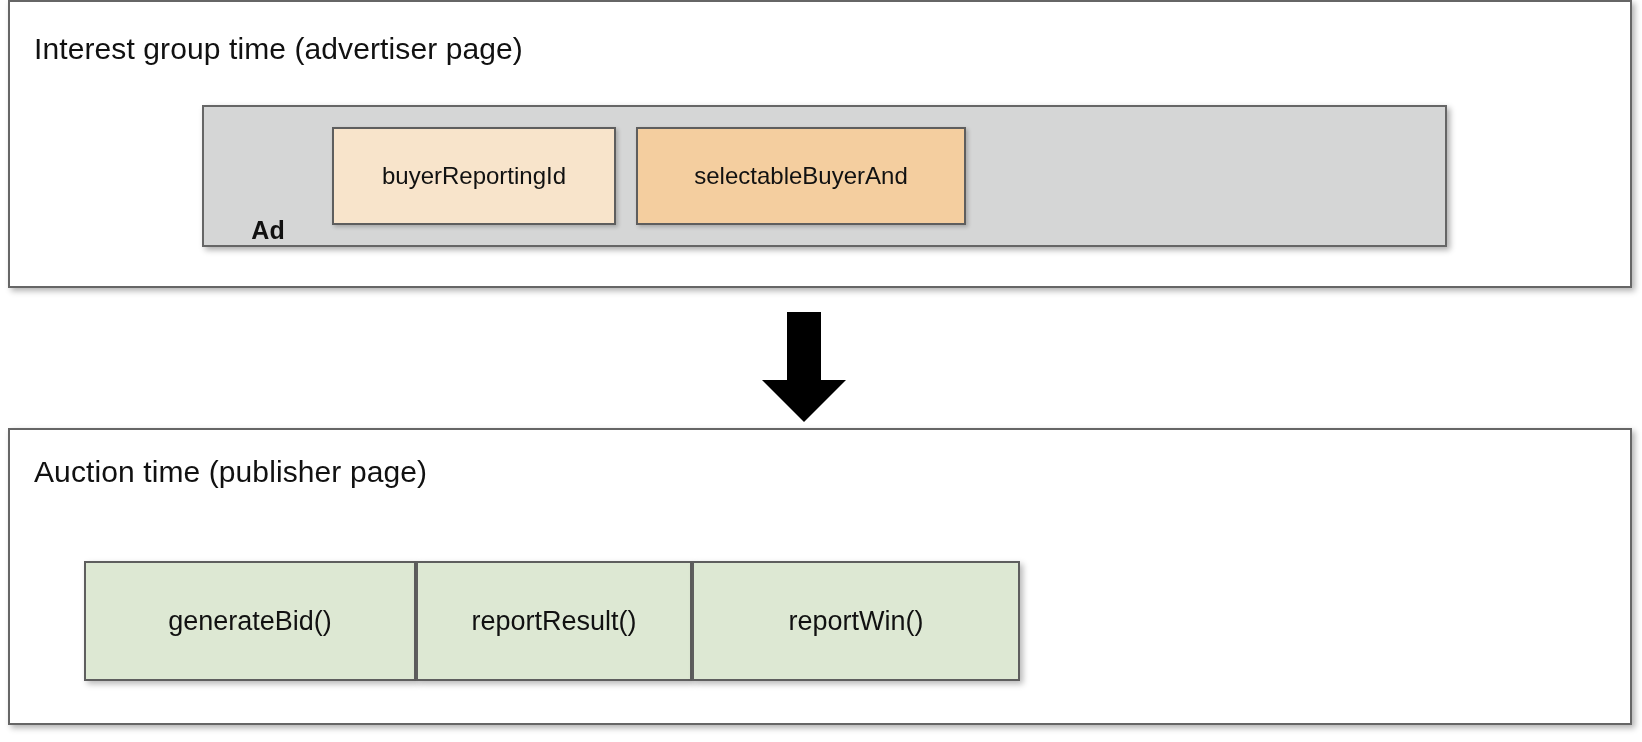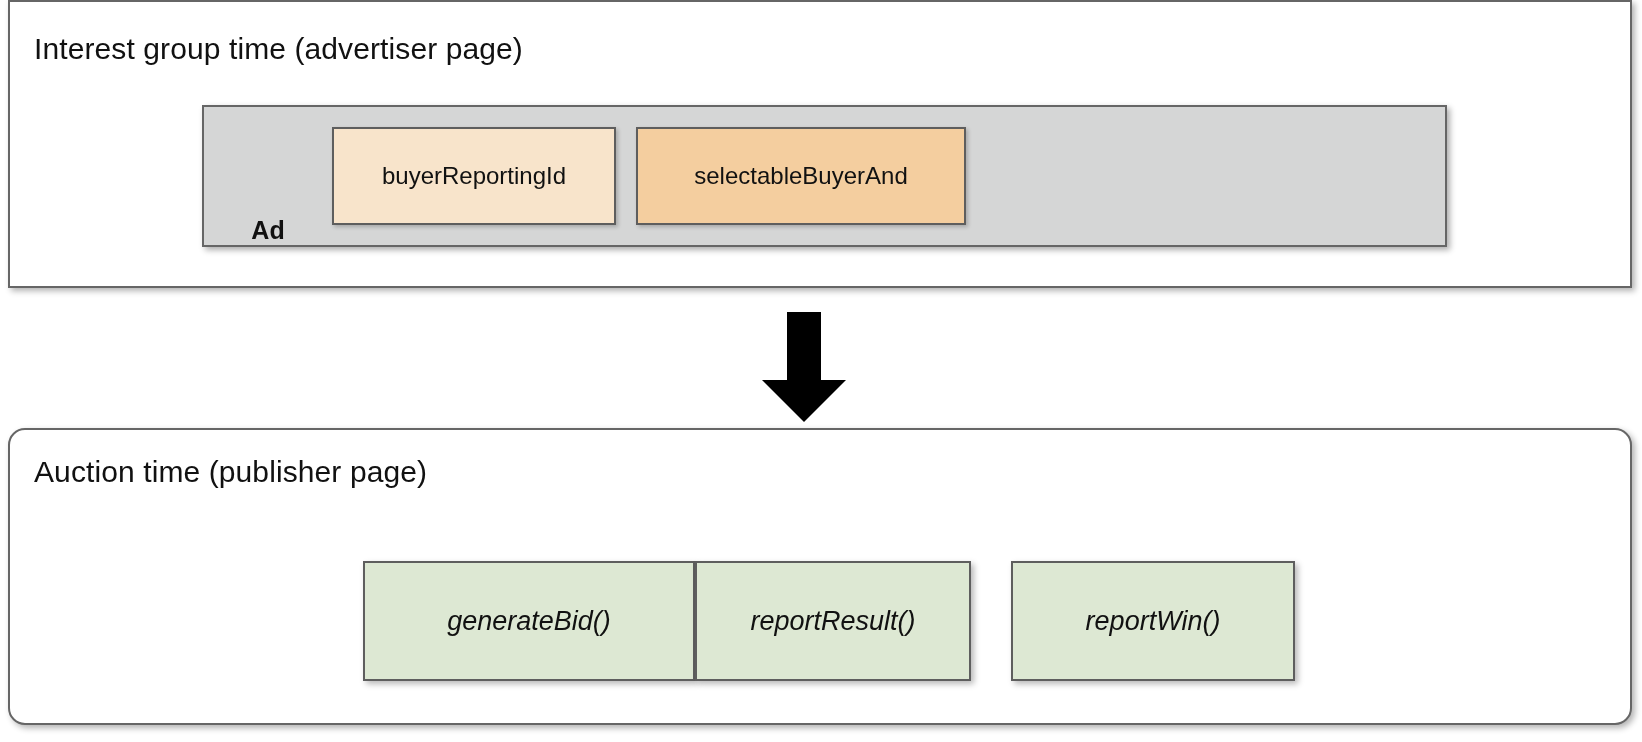--- a/index.html
+++ b/index.html
@@ -33,21 +33,20 @@
     left: 8px;
     top: 0;
     width: 1624px;
     height: 288px;
   }
   #panel-publisher {
     left: 8px;
     top: 428px;
     width: 1624px;
     height: 297px;
-    border-radius: 17px;
   }
 
   .panel-title {
     position: absolute;
     left: 24px;
     font-size: 30px;
     color: #111111;
     white-space: nowrap;
     letter-spacing: 0.1px;
   }
@@ -113,39 +112,38 @@
   }
 
   
   #fn-row {
     position: absolute;
     left: 74px;
     top: 131px;
     width: 1490px;
     height: 120px;
     display: flex;
-    justify-content: center;
-    font-style: italic;
+    justify-content: flex-start;
   }
   .fn-box {
     box-sizing: border-box;
     height: 120px;
     background: #dde8d3;
     border: 2px solid #5e5e5e;
     display: flex;
     align-items: center;
     justify-content: center;
     font-size: 27px;
     color: #111111;
     box-shadow: 3px 3px 6px rgba(0,0,0,0.28);
   }
   .fn-0 { width: 332px; }
   .fn-1 { width: 334px; }
   .fn-2 { width: 276px; }
-  .fn-3 { width: 284px; margin-left: 40px; }
+  .fn-3 { width: 328px; }
 </style>
 </head>
 <body>
 
 <div id="canvas">
 
   <div class="panel" id="panel-advertiser">
 
     <div class="panel-title">Interest group time (advertiser page)</div>
 

